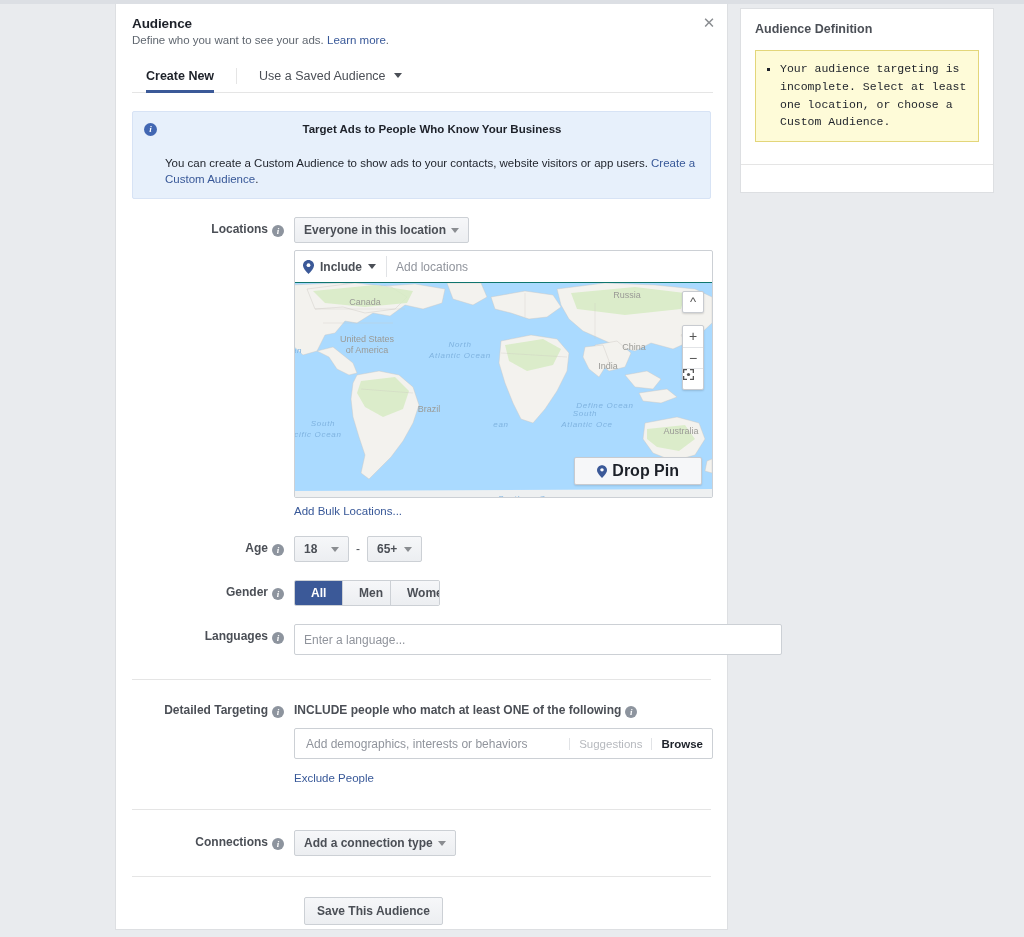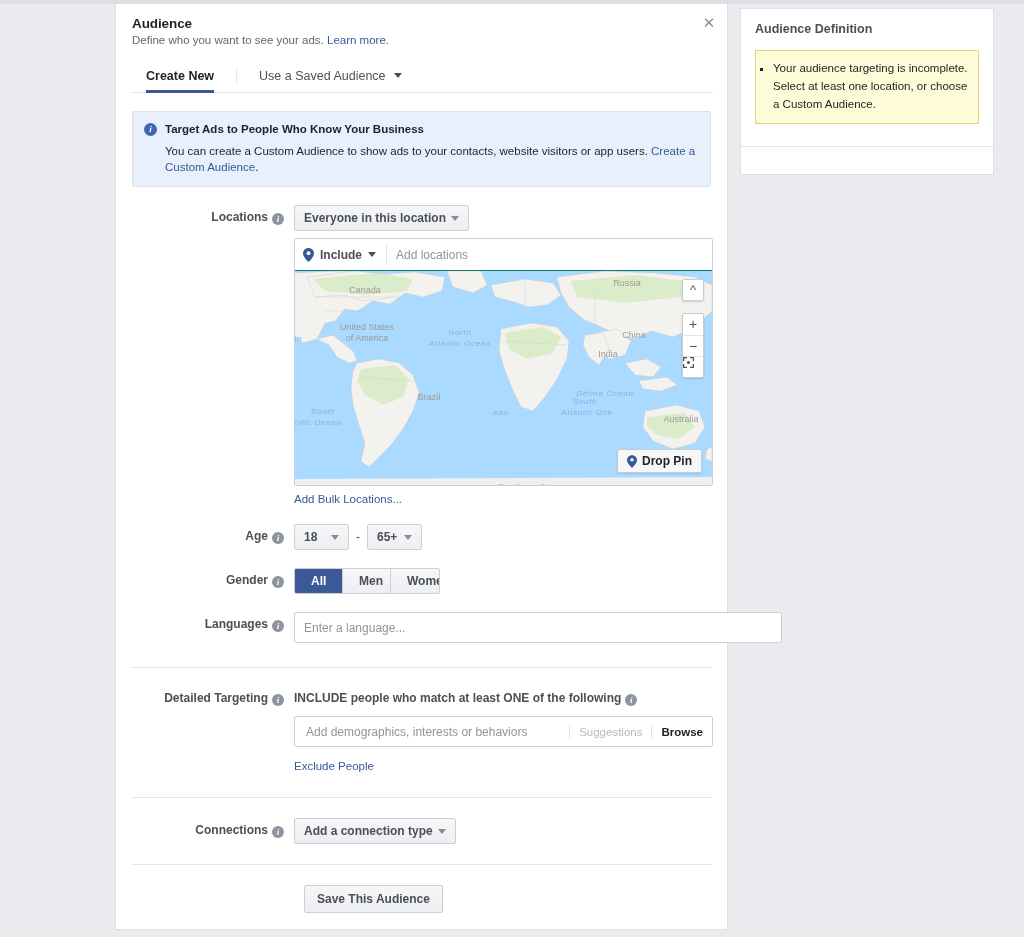--- a/index.html
+++ b/index.html
@@ -137,21 +137,21 @@
     color: #fff;
     font-size: 9px;
     font-weight: bold;
     font-style: italic;
     text-align: center;
     line-height: 13px;
     margin-top: 2px;
     font-family: "Liberation Serif", serif;
   }
   .banner-body { font-size: 11.5px; color: #1d2129; }
-  .banner-title { font-weight: bold; display: block; margin-bottom: 5px; }
+  .banner-title { font-weight: bold; display: block; margin-bottom: 17px; text-align: center; }
 
   
   .form-area { padding: 0 16px; }
   .row {
     display: flex;
     align-items: flex-start;
     margin-top: 18px;
   }
   .row-label {
     width: 162px;
@@ -288,22 +288,22 @@
     font-size: 14px;
   }
   #map-zoomgroup > div + div { border-top: 1px solid #e2e4e7; }
   .drop-pin {
     position: absolute;
     right: 10px;
     bottom: 12px;
     background: #f6f7f9;
     border: 1px solid #c8cbd0;
     border-radius: 2px;
-    padding: 4px 9px;
-    font-size: 12px;
+    padding: 4px 22px;
+    font-size: 16px;
     font-weight: bold;
     color: #1d2129;
     display: flex;
     align-items: center;
     gap: 5px;
     cursor: pointer;
     box-shadow: 0 1px 2px rgba(0,0,0,.12);
   }
   .bulk-link {
     display: inline-block;
@@ -439,21 +439,22 @@
   .side-title {
     font-size: 12.5px;
     font-weight: bold;
     color: #4b4f56;
     margin: 0;
   }
   .warn-box {
     margin: 14px 14px 22px 14px;
     background: #fefbd8;
     border: 1px solid #e3d67a;
-    padding: 9px 10px 10px 2px;
+    padding: 9px 10px 10px 9px;
+    font-family: Liberation Mono, monospace;
   }
   .warn-box ul {
     margin: 0;
     padding-left: 15px;
     list-style: square;
   }
   .warn-box li {
     font-size: 11.5px;
     color: #1d2129;
     line-height: 1.55;

